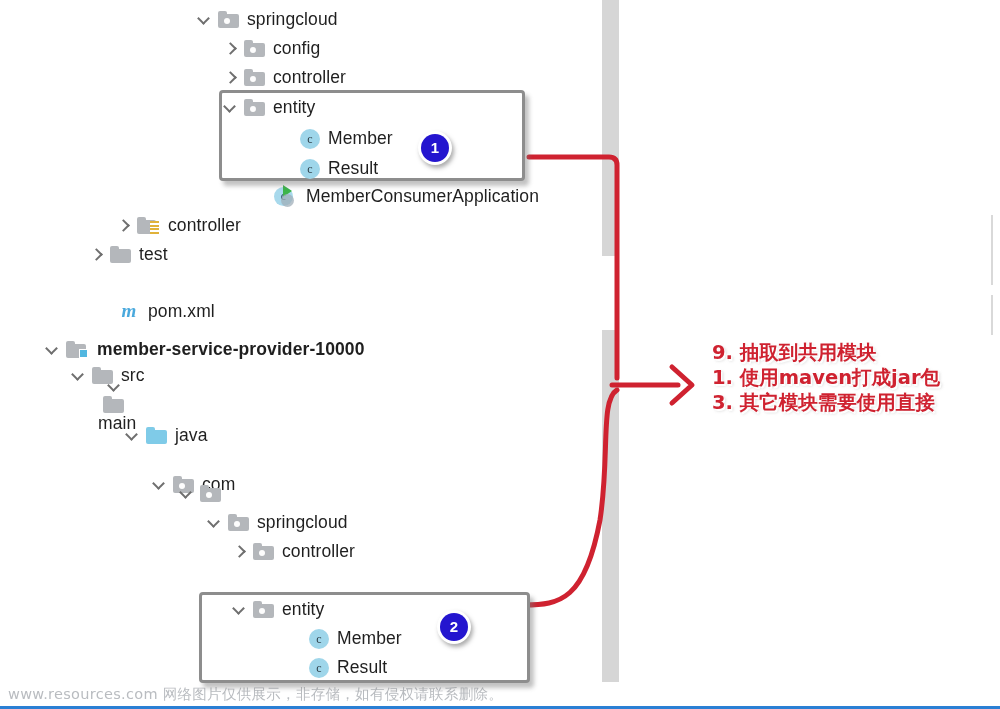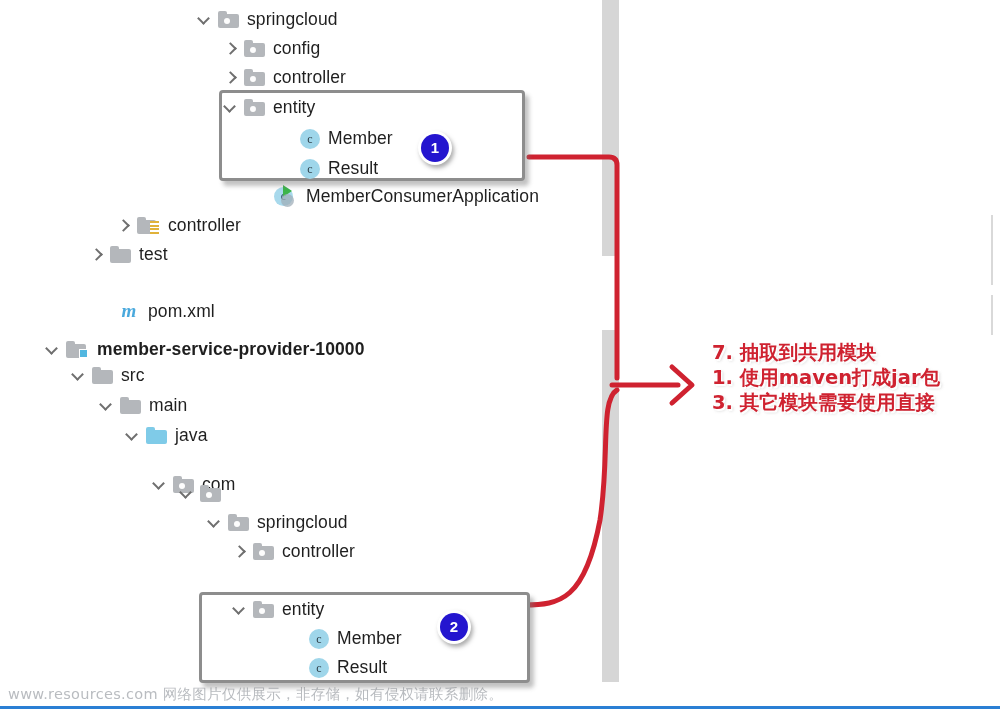--- a/index.html
+++ b/index.html
@@ -236,21 +236,21 @@
         <div class="inner" style="margin-left: 70px;">
           <span class="chev down"></span>
           <span class="ico ico-folder">
             <span class="tab"></span>
             <span class="body"></span>
           </span>
           <span class="label">src</span>
         </div>
       </div>
       <div class="row" style="top: 391px;">
-        <div class="inner" style="margin-left: 98px;">
+        <div class="inner" style="margin-left: 98px; flex-direction: column;">
           <span class="chev down"></span>
           <span class="ico ico-folder">
             <span class="tab"></span>
             <span class="body"></span>
           </span>
           <span class="label">main</span>
         </div>
       </div>
       <div class="row" style="top: 421px;">
         <div class="inner" style="margin-left: 124px;">
@@ -366,21 +366,21 @@
 
       <path d="M524 605 C 560 605, 585 600, 600 520 C 610 455, 600 400, 617 390"></path>
 
       <path d="M612 385 L678 385"></path>
 
       <path d="M672 367 L692 385 L672 403"></path>
     </g>
   </svg>
 
   <div class="redtext" id="red-text">
-      <span class="ln">7. 抽取到共用模块</span>
+      <span class="ln">9. 抽取到共用模块</span>
       <span class="ln">1. 使用maven打成jar包</span>
       <span class="ln">3. 其它模块需要使用直接</span>
     </div>
 
   <div class="wm">
     <div class="txt">www.resources.com 网络图片仅供展示，非存储，如有侵权请联系删除。</div>
     <div class="bar" style="background: rgb(42, 127, 212);"></div>
   </div>
 
 <div class="hbox" style="left: 219px; top: 90px; width: 300px; height: 85px;"></div>

